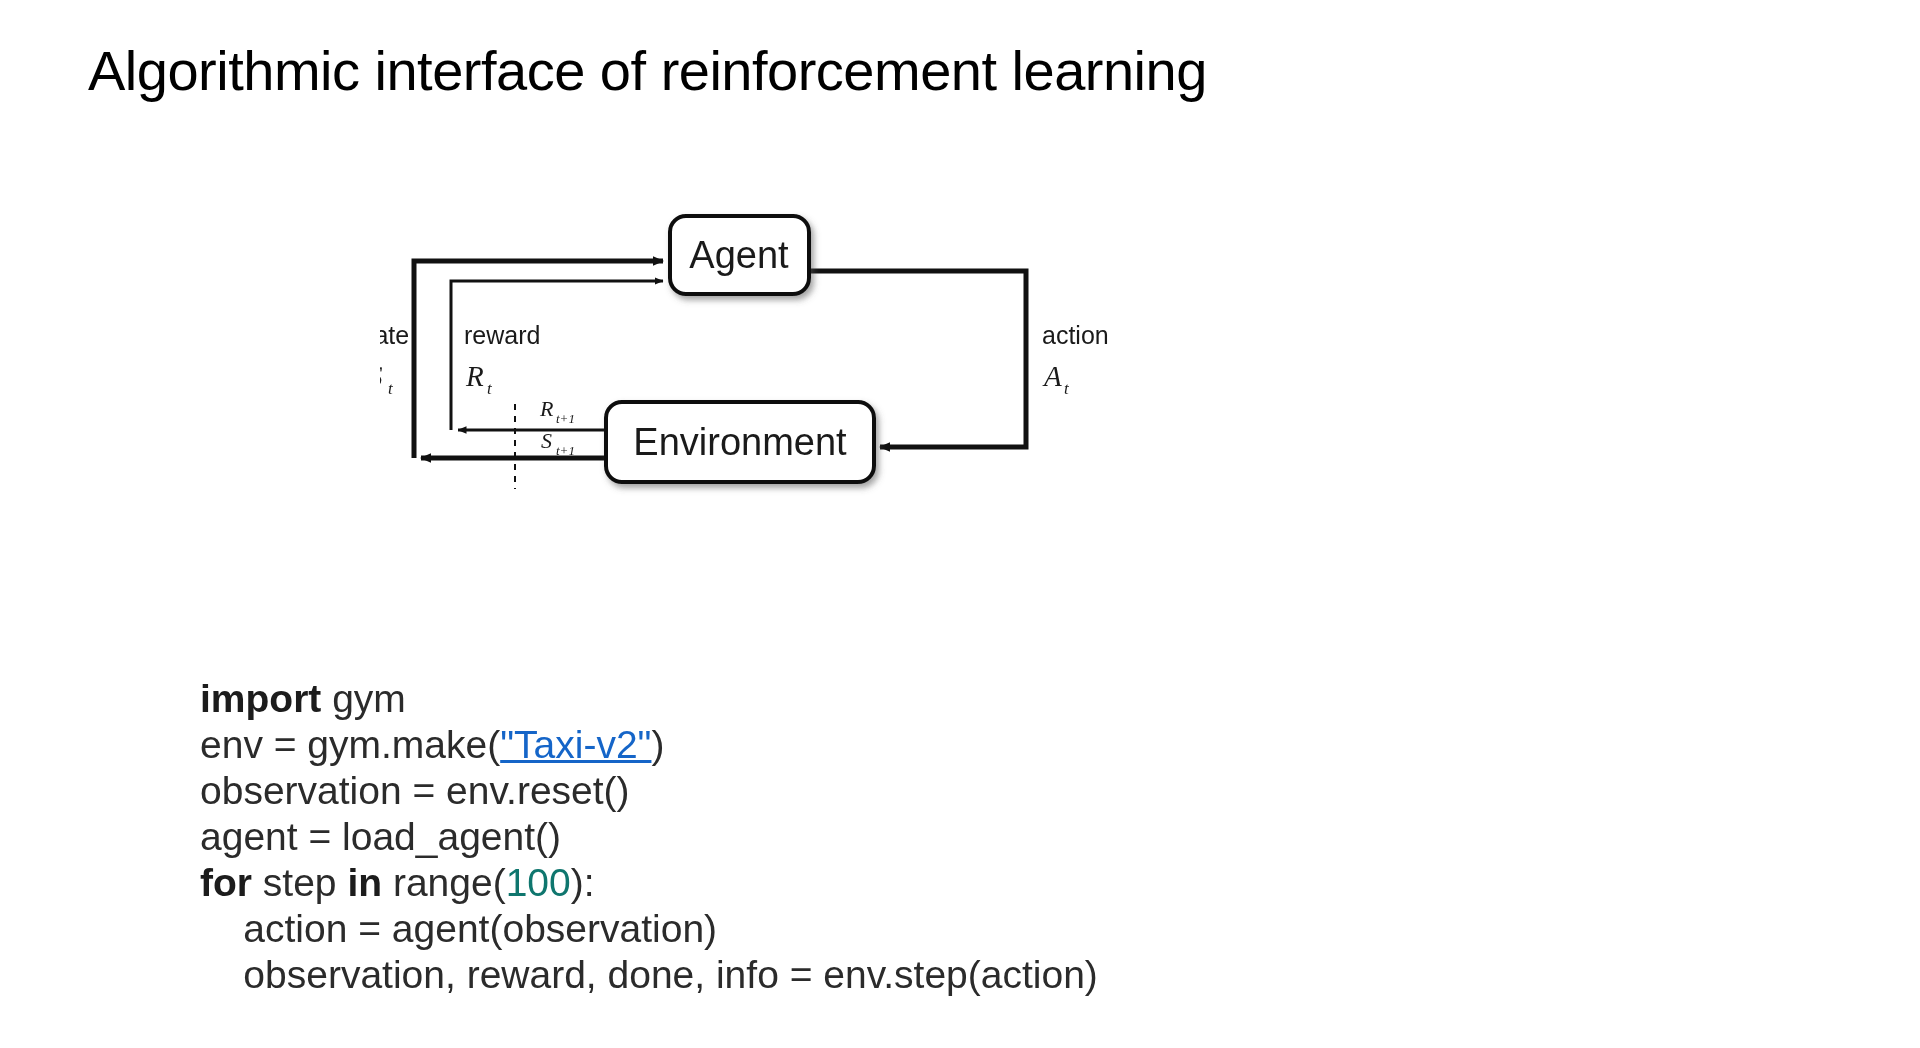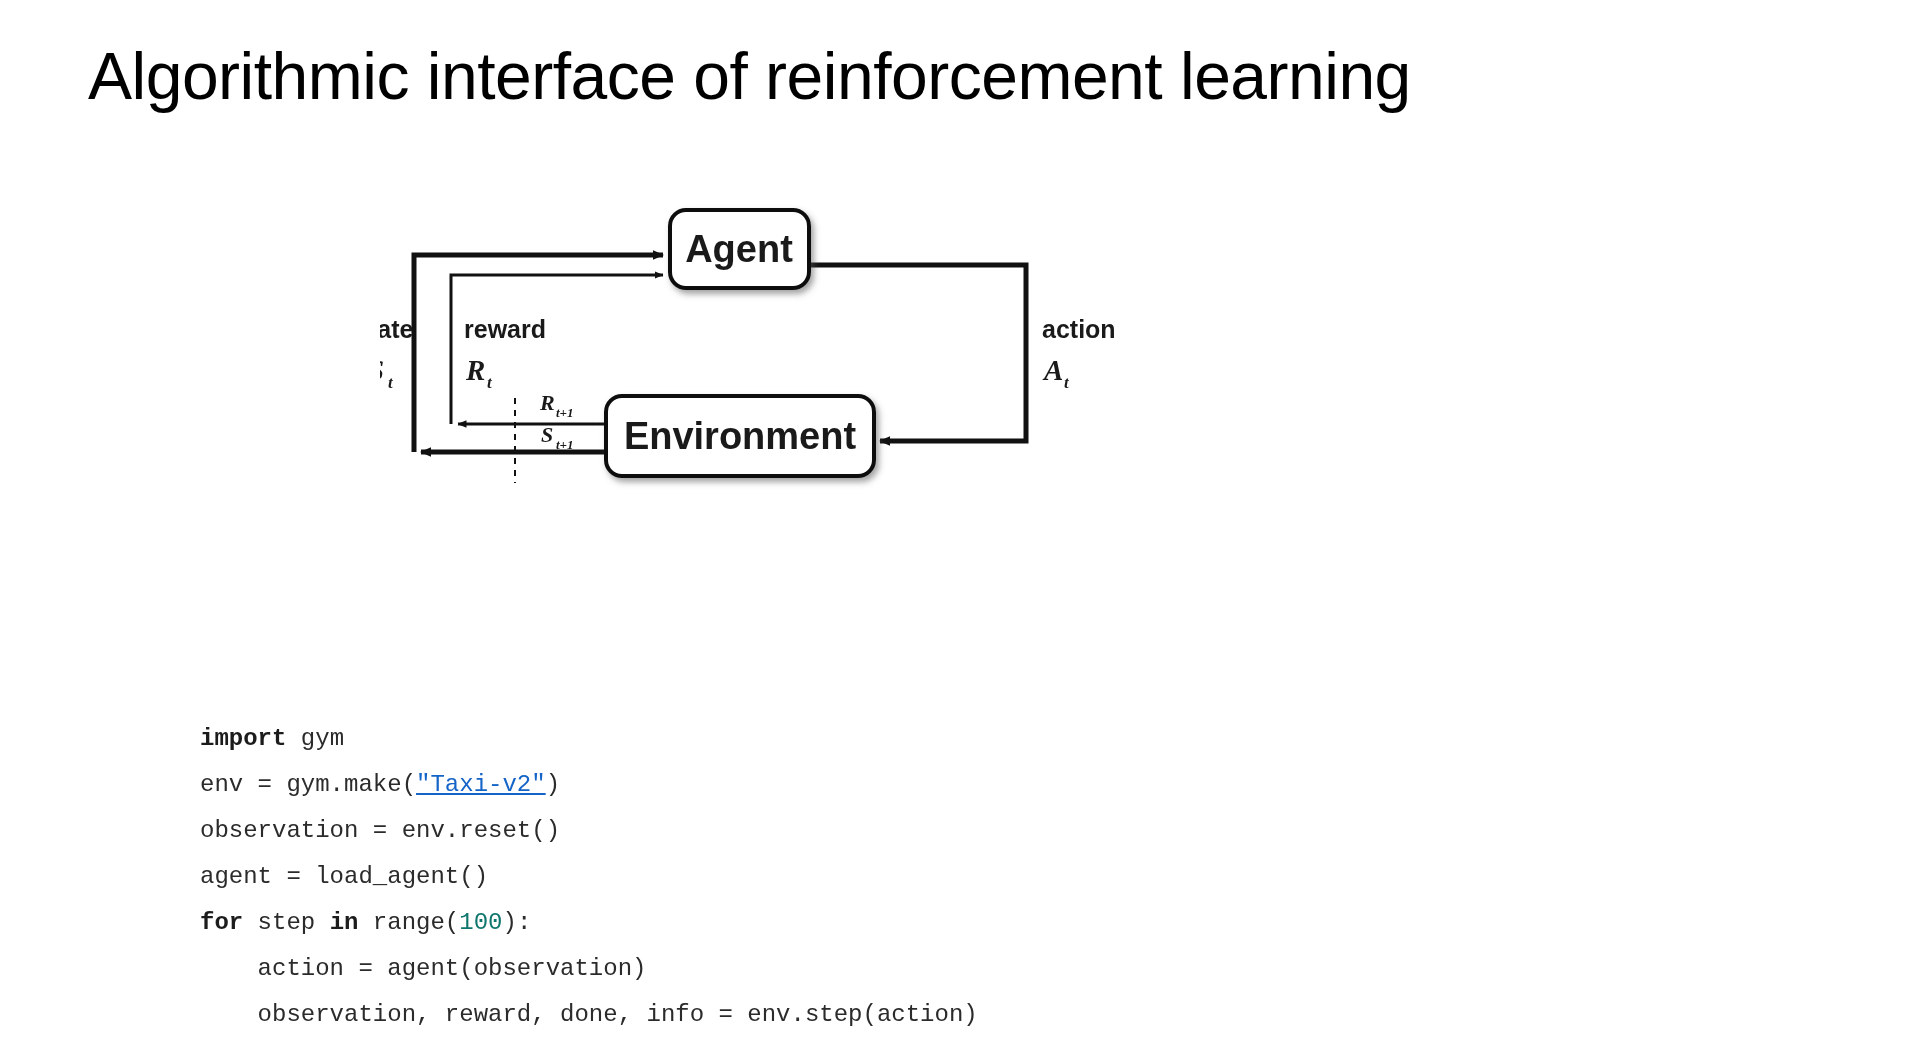--- a/index.html
+++ b/index.html
@@ -16,36 +16,35 @@
     color: #000000;
   }
 
   
   #slide-title {
     position: absolute;
     left: 88px;
     top: 42px;
     width: 1800px;
     font-family: "Liberation Sans", sans-serif;
-    font-size: 66px;
+    font-size: 56px;
     font-weight: 400;
     line-height: 1.05;
     letter-spacing: -0.5px;
     color: #000000;
     white-space: nowrap;
   }
 
   
   #rl-diagram {
     position: absolute;
     left: 380px;
-    top: 198px;
+    top: 204px;
     width: 820px;
     height: 320px;
-    font-weight: bold;
   }
   #rl-diagram svg {
     display: block;
   }
   .dg-box-label {
     font-family: "Liberation Sans", sans-serif;
     font-size: 38px;
     fill: #1a1a1a;
   }
   .dg-plain-label {
@@ -75,23 +74,23 @@
     font-family: "Liberation Serif", serif;
     font-style: italic;
     font-size: 13px;
     fill: #1a1a1a;
   }
 
   
   #code-block {
     position: absolute;
     left: 200px;
-    top: 716px;
-    font-family: Liberation Mono, monospace;
-    font-size: 24px;
+    top: 676px;
+    font-family: Liberation Sans, sans-serif;
+    font-size: 39px;
     line-height: 46px;
     color: #2b2b2b;
     white-space: pre;
     letter-spacing: 0px;
   }
   #code-block .ln {
     display: block;
     white-space: pre;
   }
   .kw {

